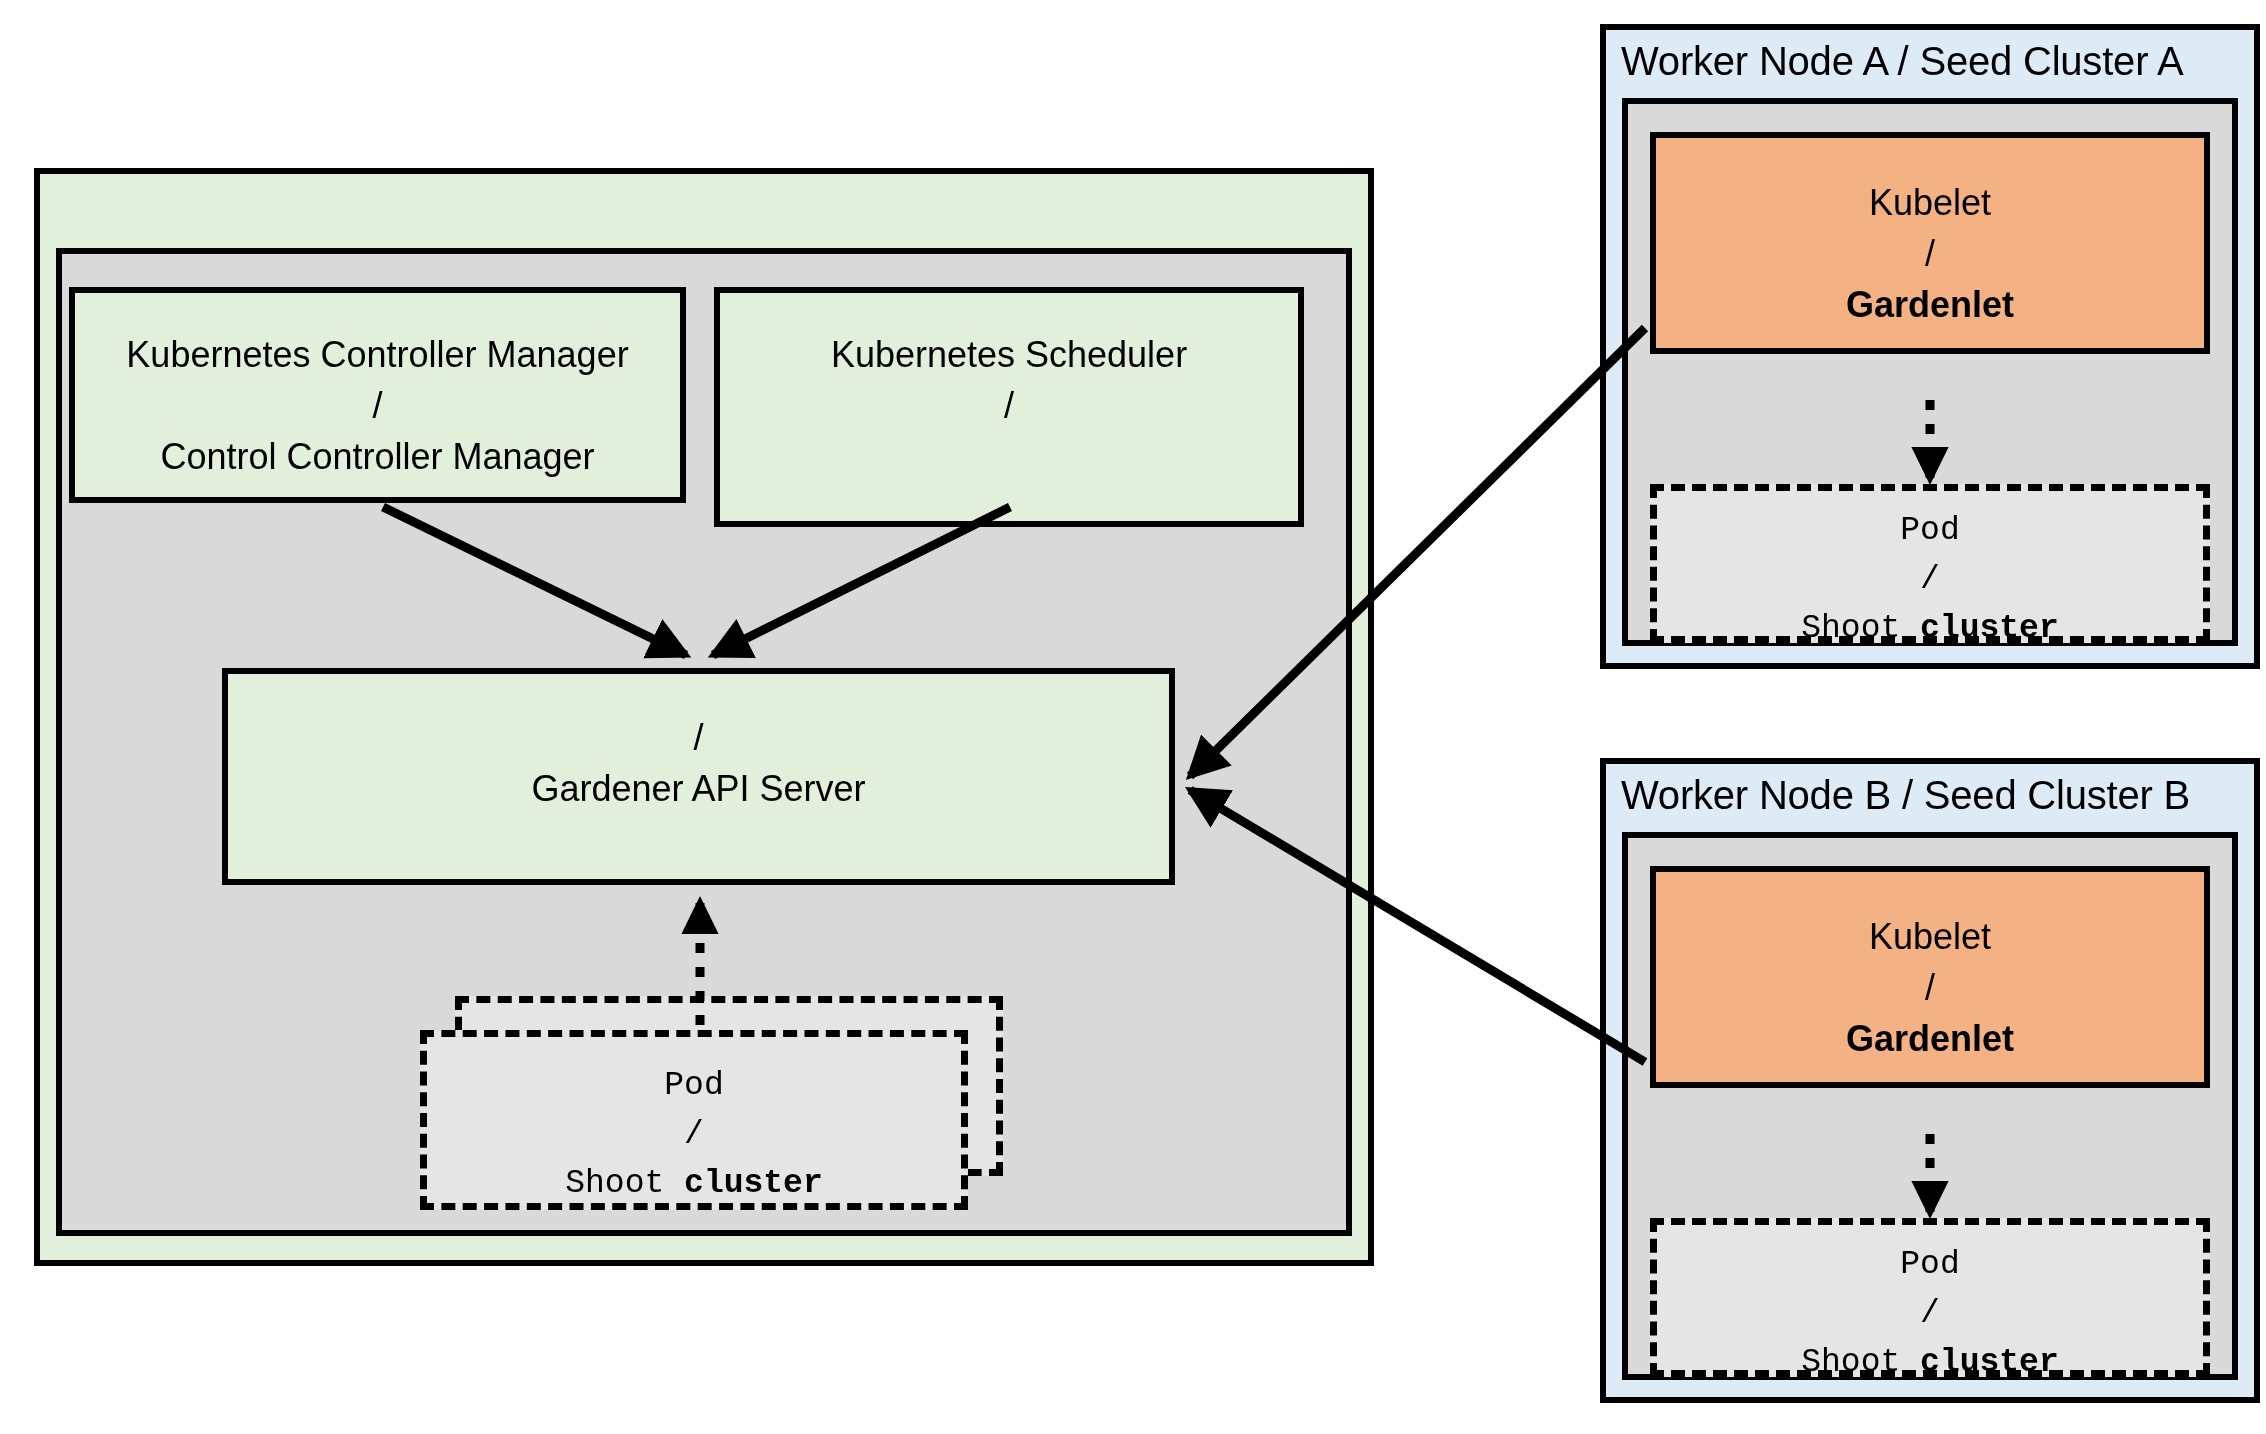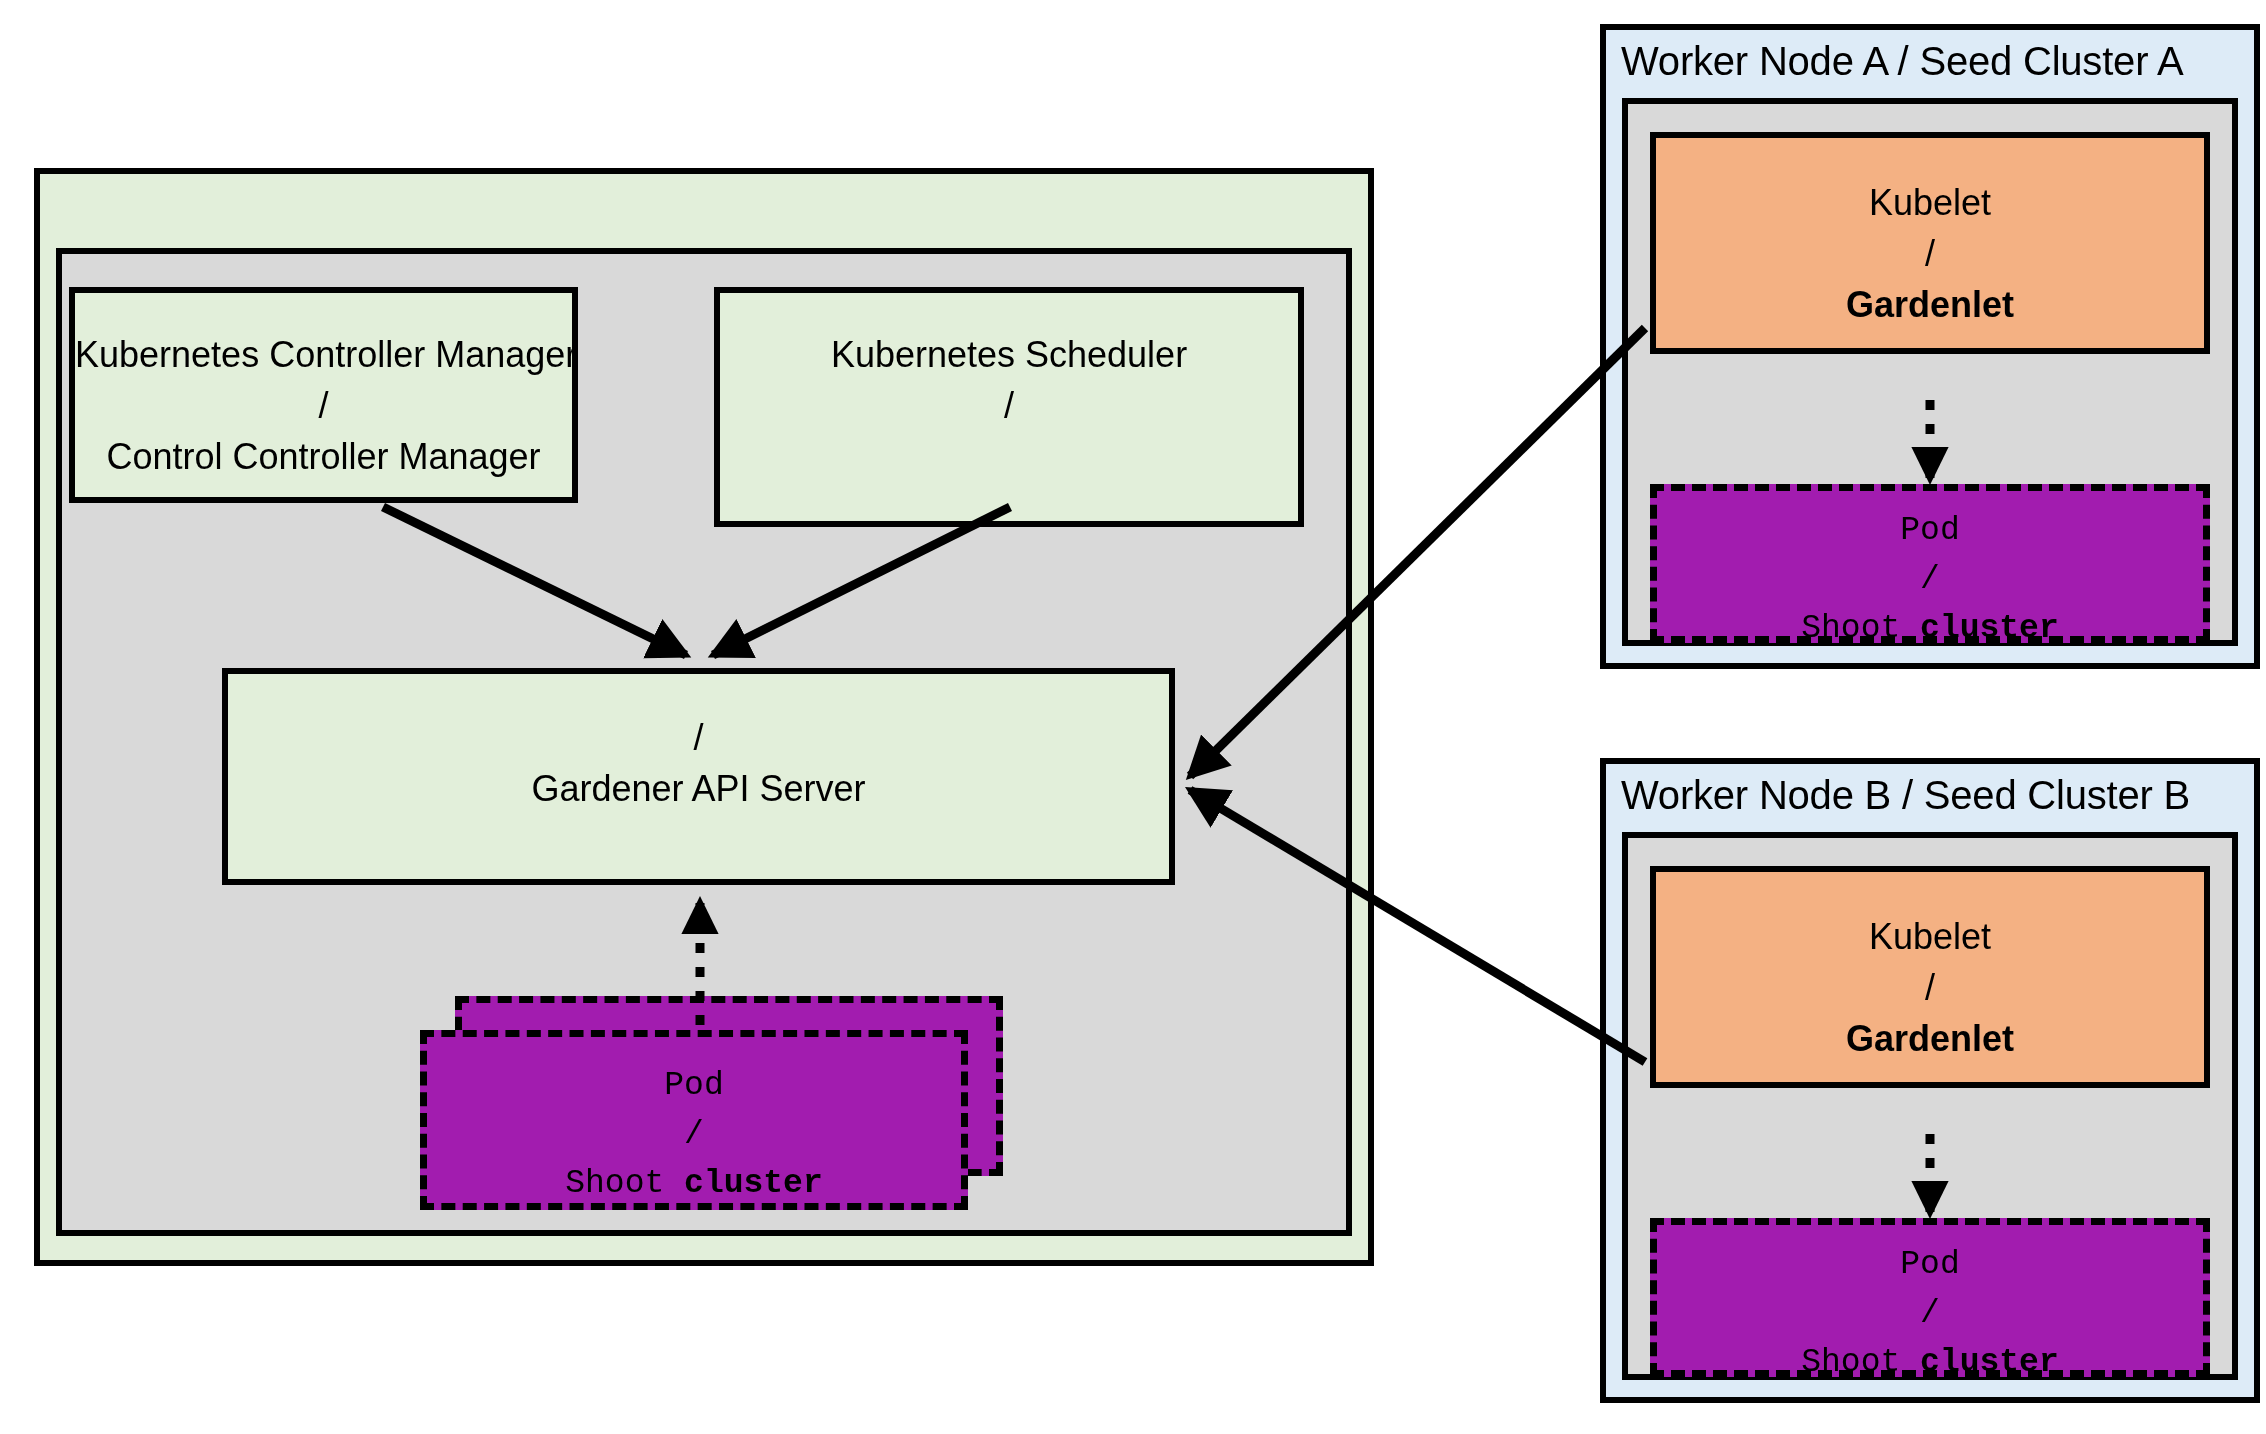--- a/index.html
+++ b/index.html
@@ -20,21 +20,21 @@
   
   .box {
     position: absolute;
     box-sizing: border-box;
     border: 6px solid #000000;
   }
   .box-green   { background: #e2efda; }
   .box-gray    { background: #d9d9d9; }
   .box-blue    { background: #ddebf7; }
   .box-orange  { background: #f4b183; }
-  .box-peach   { background: #a21caf; }
+  .box-peach   { background: #e5e5e5; }
 
   .dashed {
     border: 7px dashed #000000;
   }
 
   
   .panel-title {
     position: absolute;
     font-size: 40px;
     line-height: 1.05;
@@ -79,21 +79,21 @@
 </head>
 <body>
 
 <div id="stage">
 
   <div class="box box-green" style="left:34px; top:168px; width:1340px; height:1098px;"></div>
 
 
   <div class="box box-gray" style="left:56px; top:248px; width:1296px; height:988px;"></div>
 
-  <div class="box box-green" style="left:69px; top:287px; width:509px; height:216px;">
+  <div class="box box-green" style="left:69px; top:287px; width:617px; height:216px;">
     <div class="centered-label" style="top:36px;">
       <span class="l1">Kubernetes Controller Manager</span>
       <span class="slash">/</span>
       <span class="l2">Control Controller Manager</span>
     </div>
   </div>
 
   <div class="box box-green" style="left:714px; top:287px; width:590px; height:240px;">
     <div class="centered-label" style="top:36px;">
       <span class="l1">Kubernetes Scheduler</span>

